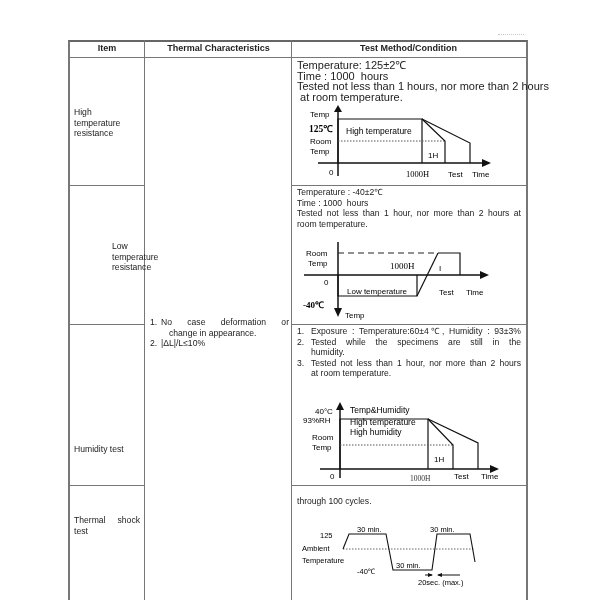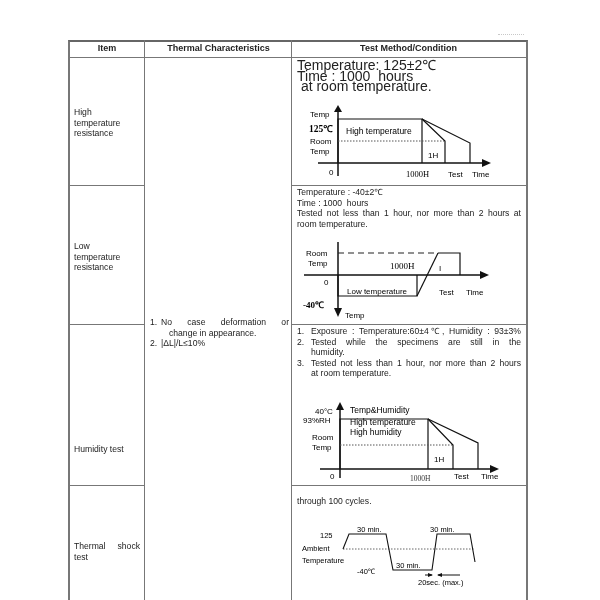--- a/index.html
+++ b/index.html
@@ -39,50 +39,51 @@
 
 <div class="txt hdr" style="left:70px; top:43px; width:74px;">Item</div>
 <div class="txt hdr" style="left:146px; top:43px; width:145px;">Thermal Characteristics</div>
 <div class="txt hdr" style="left:293px; top:43px; width:231px;">Test Method/Condition</div>
 
 <div class="item-label" style="top:107px;">
   <div>High</div>
   <div>temperature</div>
   <div>resistance</div>
 </div>
-<div class="item-label" style="top:241px;">
+<div class="item-label" style="top:241px;margin-left:38px;">
   <div>Low</div>
   <div>temperature</div>
   <div>resistance</div>
 </div>
 <div class="item-label" style="top:400px;margin-top:44px;">
   <div>Humidity test</div>
 </div>
-<div class="item-label" style="top:541px; width:66px;">
+<div class="item-label" style="top:515px; width:66px;">
   <div class="justify" style="white-space:pre;">Thermal  shock</div>
   <div>test</div>
 </div>
 
 <div style="position:absolute; left:150px; top:317px; width:139px; font-size:8.6px; line-height:10.5px;">
   <div style="display:flex;">
     <span style="width:11px;">1.</span>
     <div style="flex:1;">
       <div class="justify" style="white-space:pre;">No    case    deformation    or</div>
       <div style="padding-left:8px;">change in appearance.</div>
     </div>
   </div>
   <div style="display:flex;">
     <span style="width:11px;">2.</span>
     <div>|ΔL|/L≤10%</div>
   </div>
 </div>
 
-<div style="position:absolute; left:297px; top:60px; font-size:14px; line-height:10.5px;">
+<div style="position:absolute; left:297px; top:60px; font-size:11px; line-height:10.5px;">
   <div style="white-space:pre;">Temperature: 125±2℃</div>
   <div style="white-space:pre;">Time : 1000  hours</div>
+  <div style="white-space:pre;">Tested not less than 1 hours, nor more than 2 hours</div>
   <div style="white-space:pre;"> at room temperature.</div>
 </div>
 <svg style="position:absolute; left:300px; top:104px;" width="200" height="76">
   <line x1="38" y1="72" x2="38" y2="6" stroke="#111" stroke-width="1.5"></line>
   <polygon points="34,8 42,8 38,1" fill="#111"></polygon>
   <line x1="18" y1="59" x2="182" y2="59" stroke="#111" stroke-width="1.5"></line>
   <polygon points="182,55 182,63 191,59" fill="#111"></polygon>
   <polyline points="38,59 38,15 122,15 122,59" fill="none" stroke="#111" stroke-width="1.2"></polyline>
   <line x1="38" y1="37" x2="145" y2="37" stroke="#555" stroke-width="1" stroke-dasharray="1.5,1.5"></line>
   <polyline points="122,15 145,37 145,59" fill="none" stroke="#111" stroke-width="1.2"></polyline>

